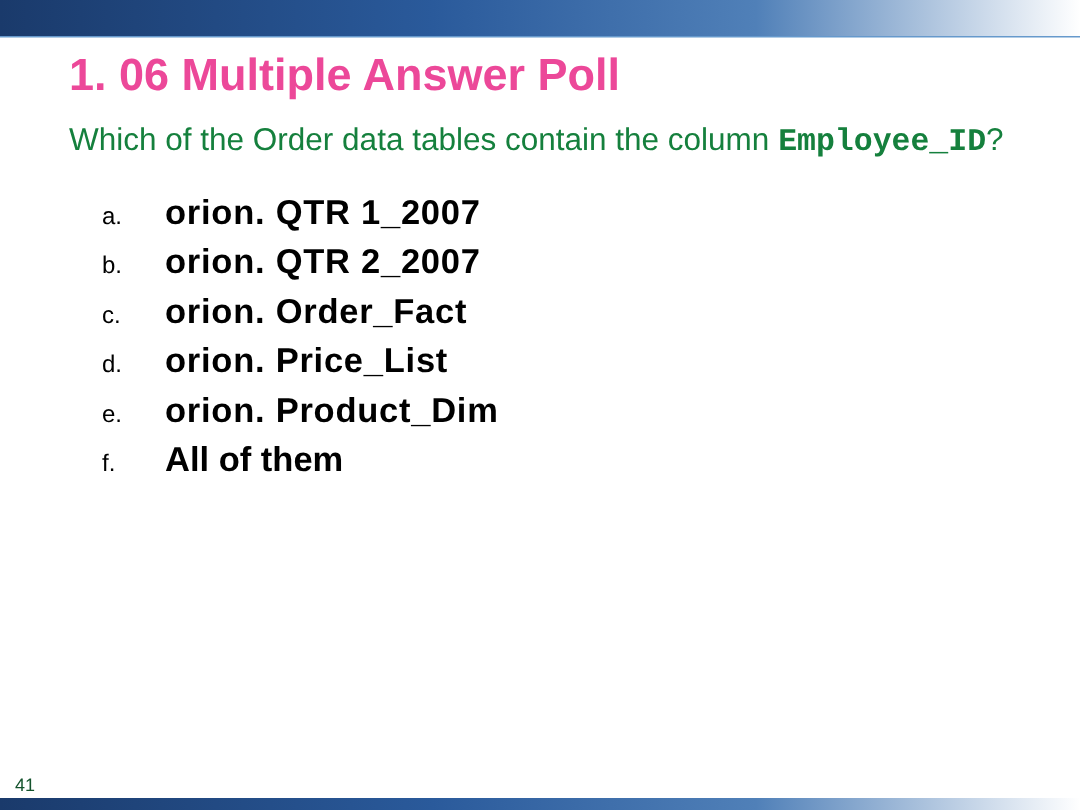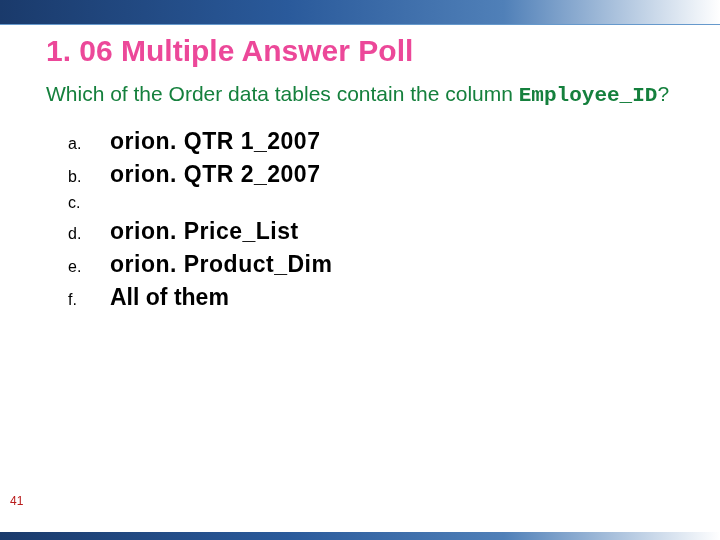--- a/index.html
+++ b/index.html
@@ -71,23 +71,23 @@
     font-weight: bold;
   }
   .option .mono {
     font-family: Liberation Sans, sans-serif;
     font-weight: bold;
     letter-spacing: 0.5px;
   }
   .page-number {
     position: absolute;
     left: 10px;
-    bottom: 32px;
+    bottom: 10px;
     font-size: 12px;
-    color: #b91c1c;
+    color: #14532d;
   }
 </style>
 </head>
 <body>
 
 <div class="top-bar"></div>
 
 <div class="content">
   <h1 class="title">1. 06 Multiple Answer Poll</h1>
 
@@ -99,20 +99,21 @@
     <div class="option">
       <span class="letter">a.</span>
       <span class="text mono">orion. QTR 1_2007</span>
     </div>
     <div class="option">
       <span class="letter">b.</span>
       <span class="text mono">orion. QTR 2_2007</span>
     </div>
     <div class="option">
       <span class="letter">c.</span>
+      <span class="text mono">orion. Order_Fact</span>
     </div>
     <div class="option">
       <span class="letter">d.</span>
       <span class="text mono">orion. Price_List</span>
     </div>
     <div class="option">
       <span class="letter">e.</span>
       <span class="text mono">orion. Product_Dim</span>
     </div>
     <div class="option">

